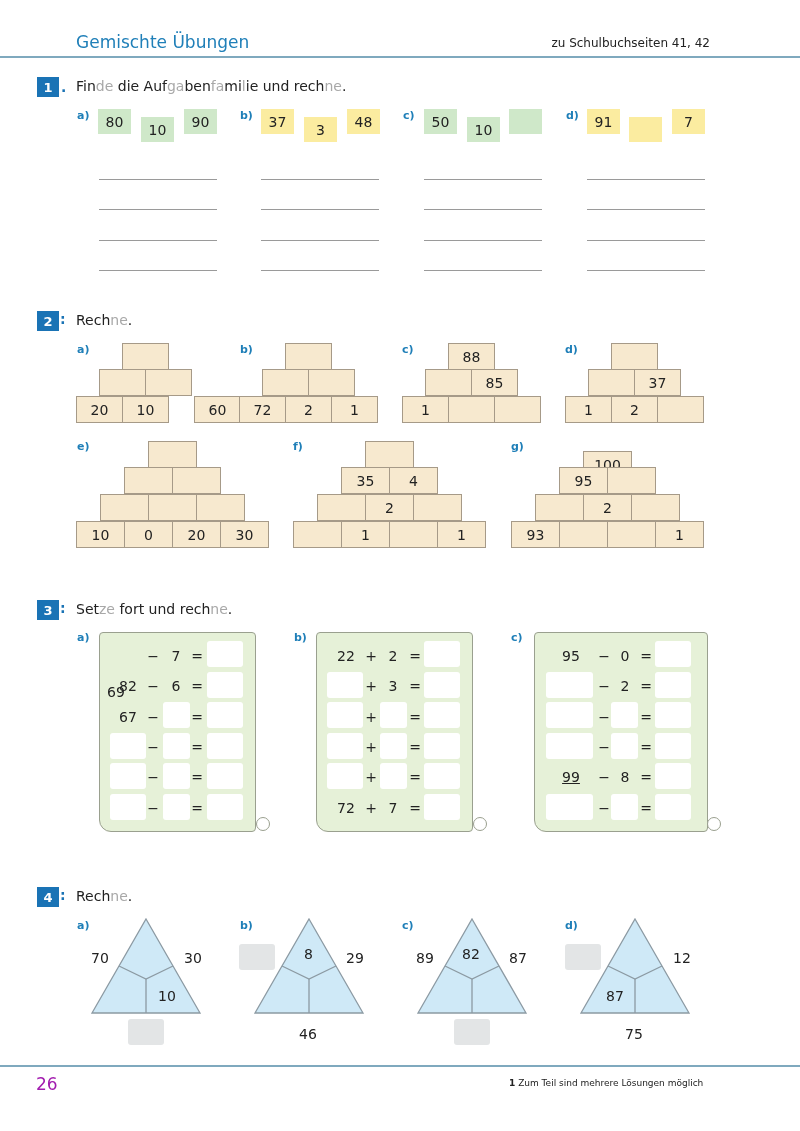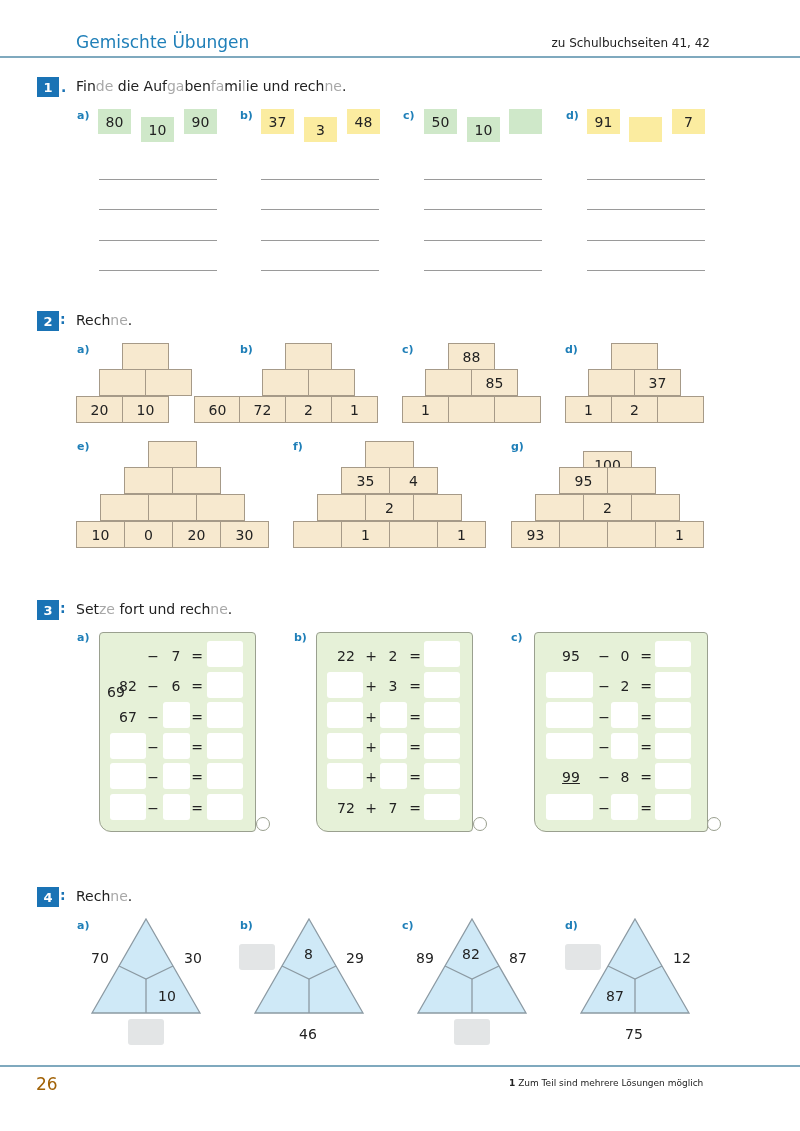--- a/index.html
+++ b/index.html
@@ -29,21 +29,21 @@
   .scroll-curl { position: absolute; width: 14px; height: 14px; border: 1.5px solid #9aa08f; border-radius: 50%; background: #fff; }
   .wbox { position: absolute; background: #ffffff; border-radius: 3px; }
   .eq-txt { position: absolute; font-size: 14px; color: #222; width: 40px; text-align: center; }
   .eq-op { position: absolute; font-size: 14px; color: #222; width: 16px; text-align: center; }
 
   .tri-wrap { position: absolute; width: 112px; height: 96px; }
   .tri-label { position: absolute; font-size: 14px; color: #222; }
   .greybox { position: absolute; width: 36px; height: 26px; background: #e3e5e6; border-radius: 3px; }
 
   .footer-rule { position: absolute; left: 0; top: 1065px; width: 800px; height: 2px; background: #7fa9be; }
-  .page-num { position: absolute; left: 36px; top: 1074px; font-size: 17px; color: #a16207; }
+  .page-num { position: absolute; left: 36px; top: 1074px; font-size: 17px; color: #a21caf; }
   .footnote { position: absolute; left: 509px; top: 1078px; font-size: 9px; color: #222; }
   .footnote b { font-weight: bold; }
 </style>
 </head>
 <body>
 
 <div class="header-title">Gemischte Übungen</div>
 <div class="header-ref">zu Schulbuchseiten 41, 42</div>
 <div class="header-rule"></div>
 

